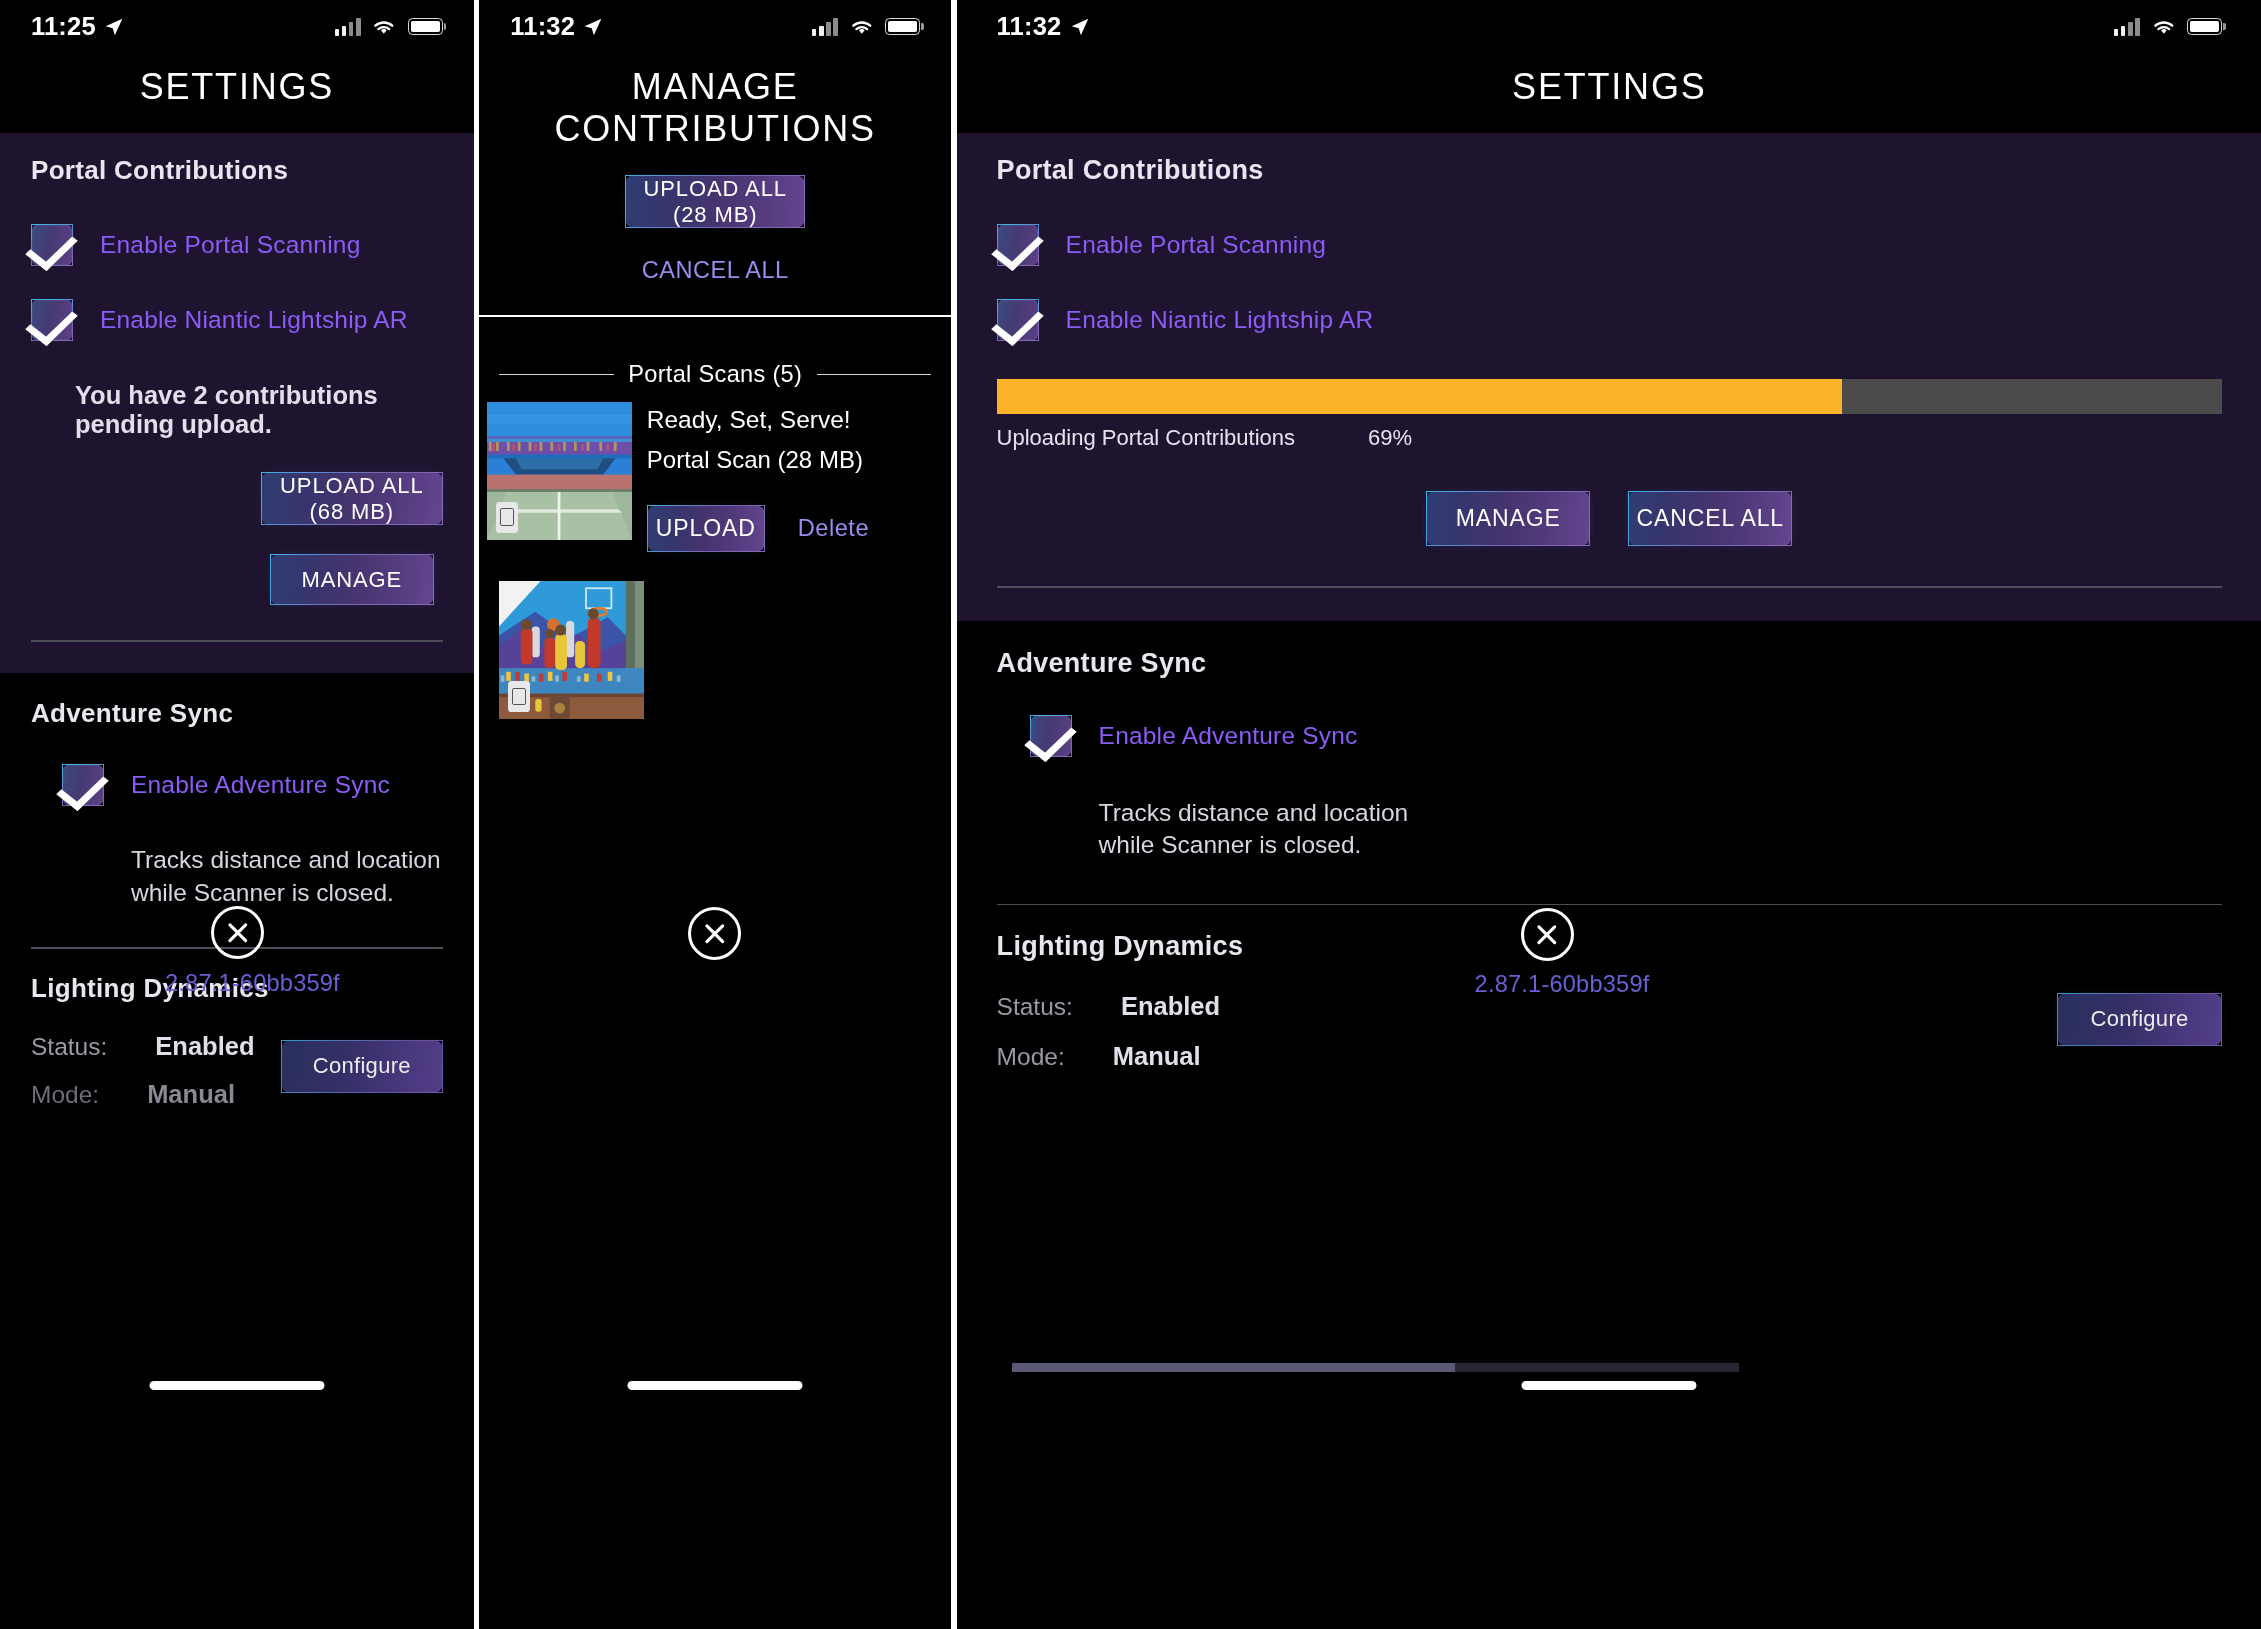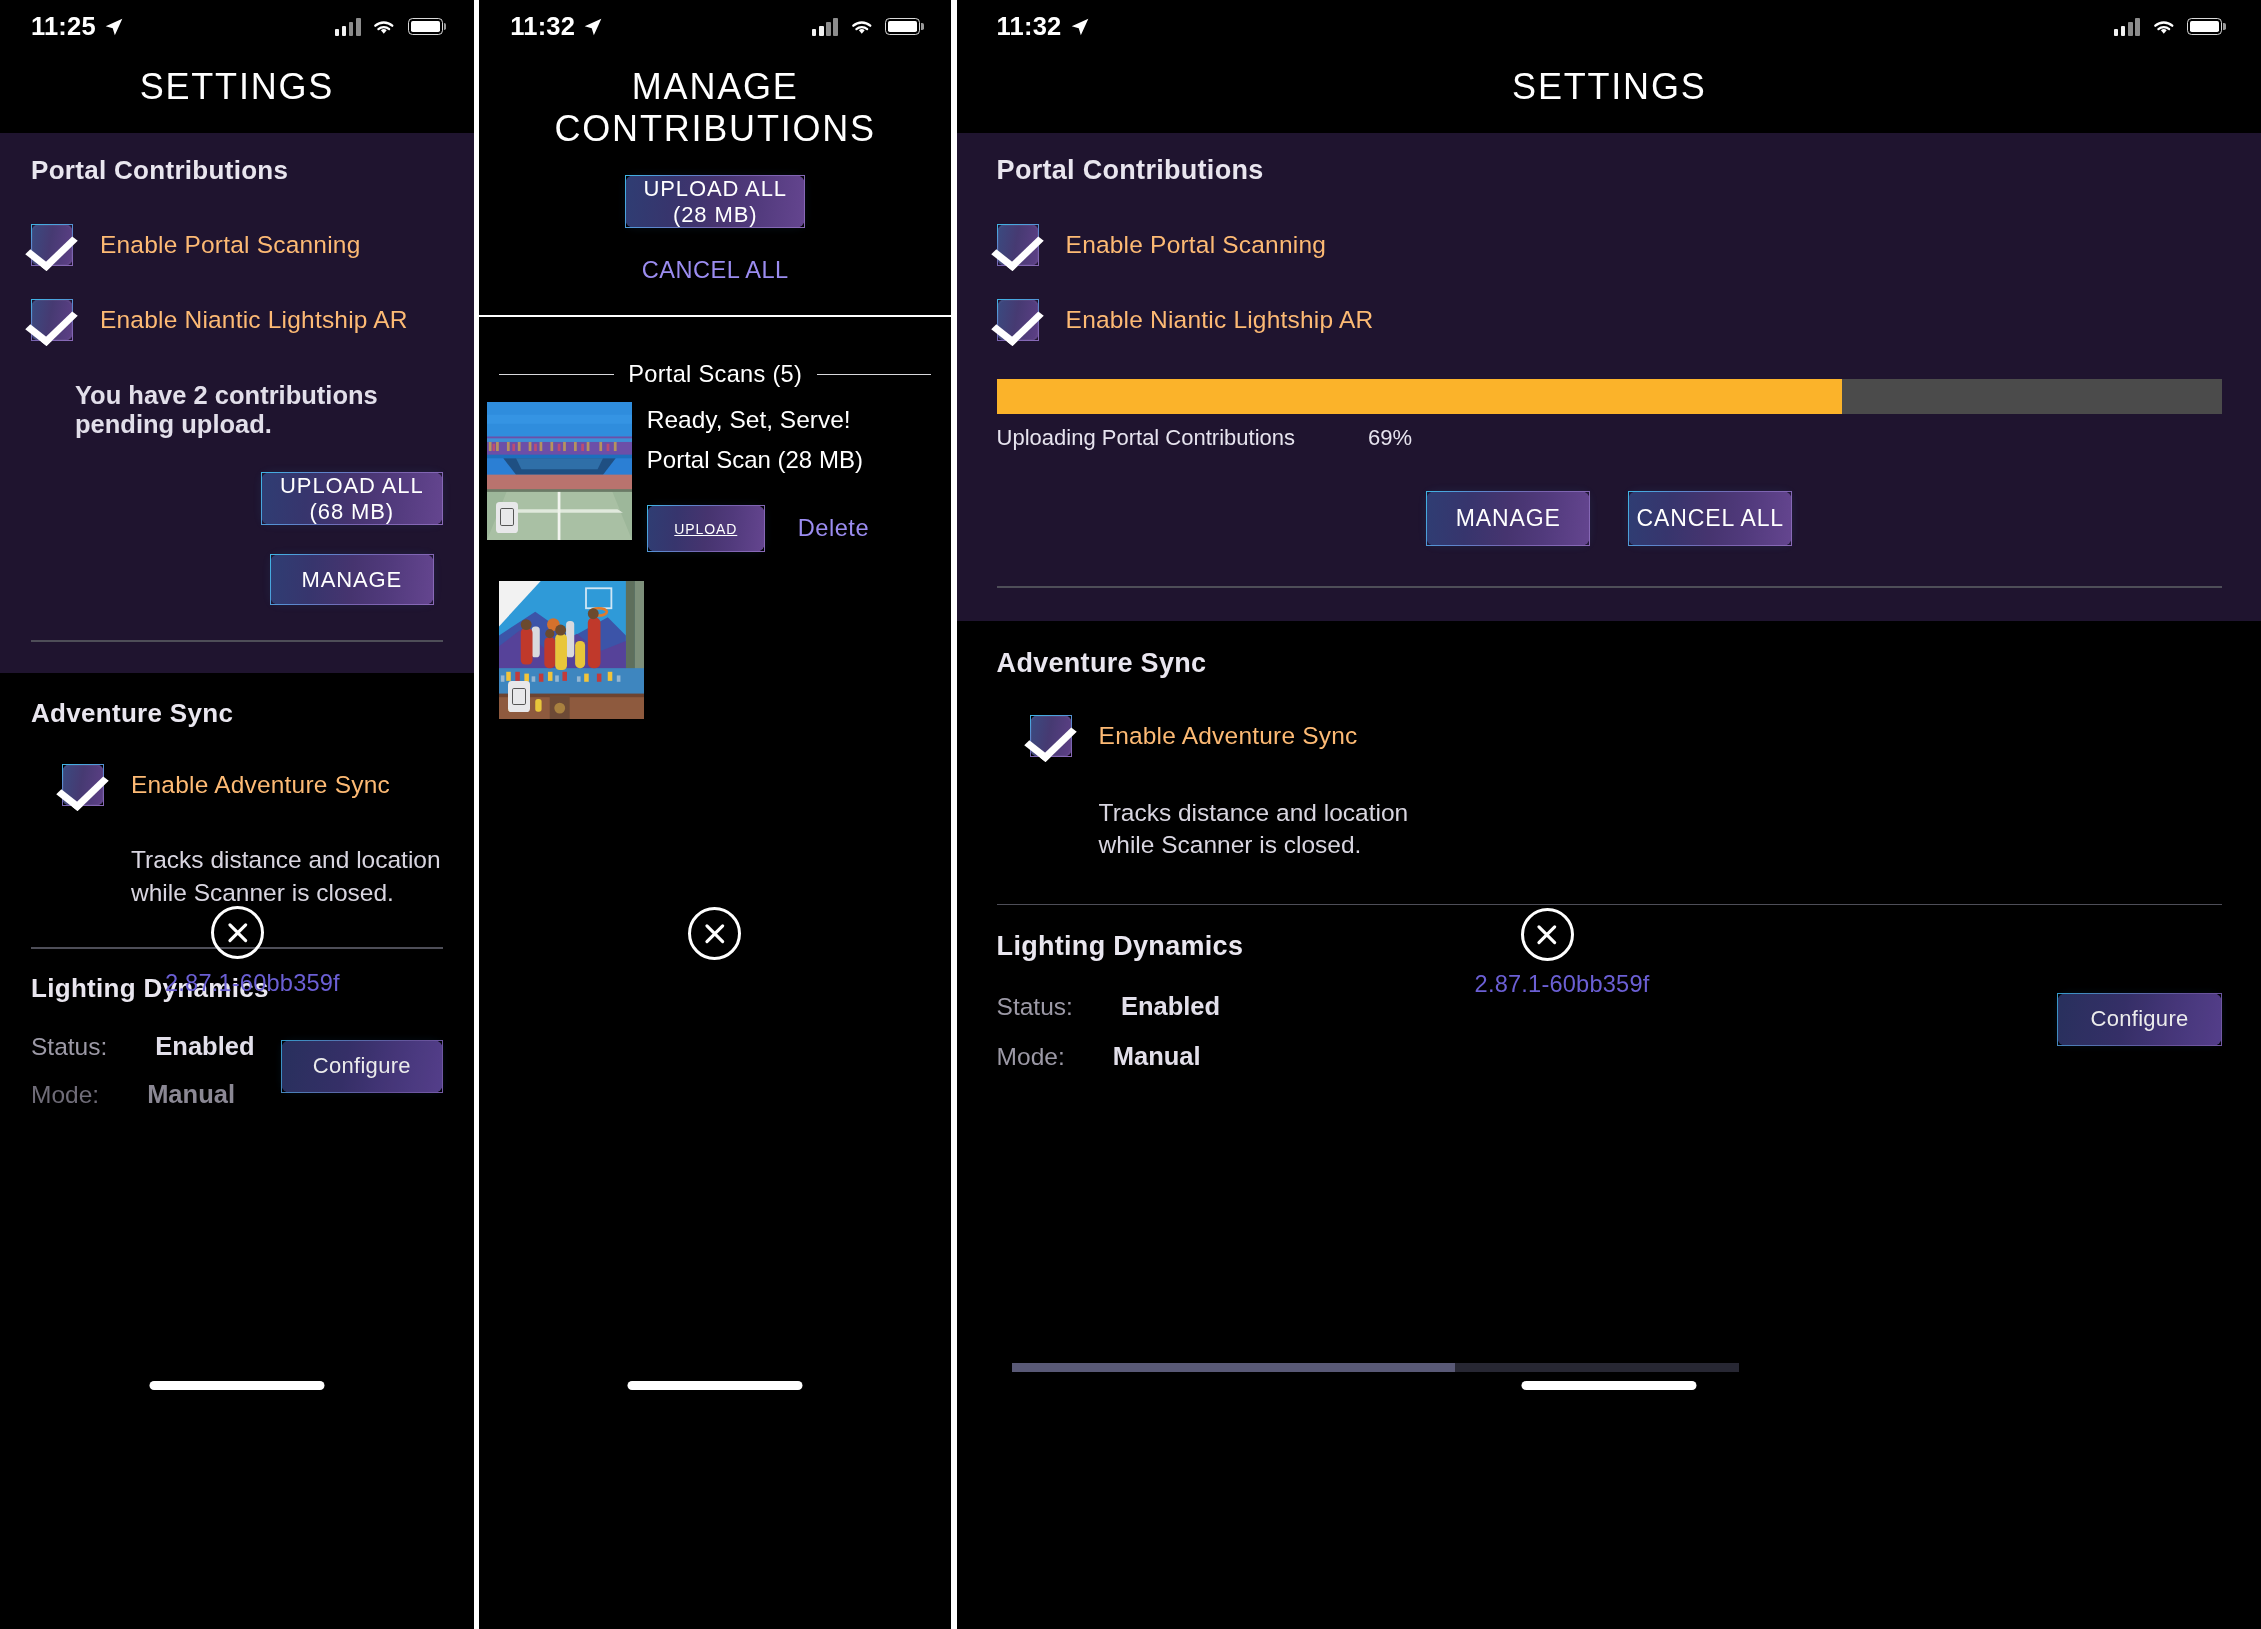--- a/index.html
+++ b/index.html
@@ -69,21 +69,21 @@
     box-shadow: inset 0 0 0 0.9px rgba(255,255,255,.05);
   }
   .cb::after {
     content:""; position:absolute; left: 6.4px; top: 0.9px;
     width: 20px; height: 36px;
     border-right: 7.3px solid #fff; border-bottom: 7.3px solid #fff;
     transform: rotate(38deg) skewX(-8deg);
     transform-origin: center;
   }
   .cb-label {
-    color: #fdba74; font-size: 24.5px; margin-left: 27px; font-weight: 300;
+    color: #8b5cf6; font-size: 24.5px; margin-left: 27px; font-weight: 300;
     font-family: "Liberation Sans Narrow","Liberation Sans", sans-serif;
     letter-spacing: 0.2px;
   }
   .body-text {
     color: #d8d5e0; font-size: 24.5px; font-weight: 300; line-height: 1.32;
     font-family: "Liberation Sans Narrow","Liberation Sans", sans-serif;
   }
   .body-bold {
     color: #e2dfea; font-size: 25.5px; font-weight: 700;
     font-family: "Liberation Sans Narrow","Liberation Sans", sans-serif;
@@ -131,21 +131,21 @@
     width:22px; height:31px; border-radius:3.6px; background:#e8e8ea;
     display:flex; align-items:center; justify-content:center;
   }
   .thumb .ar-badge::before {
     content:""; width:11.8px; height:15.5px; border:1.8px solid #555; border-radius:1.8px;
   }
   .scan-meta { flex:1; padding-top: 3.6px; }
   .scan-title { color:#fff; font-size:24.5px; font-family:"Liberation Sans Narrow","Liberation Sans",sans-serif; }
   .scan-sub { color:#fff; font-size:24px; margin-top:12.7px;
               font-family:Liberation Sans, sans-serif; }
-  .btn-upload-item { width:118px; height:47px; font-size:14px;text-decoration:underline; }
+  .btn-upload-item { width:118px; height:47px; font-size:23px; }
 
   .pbar-wrap { display:flex; align-items:center; gap:14.5px; }
   .pbar { height: 20px; background:#4b4b4b; flex:none; position:relative; overflow:hidden; }
   .pbar .fill { height:100%; background:#fbb32a; }
   .pbar-pct { color:#fff; font-size:23.6px;
               font-family:"Liberation Sans Narrow","Liberation Sans",sans-serif; }
 
   
   .p3-pbar { height: 35px; background:#4b4b4b; position:relative; overflow:hidden; }
   .p3-pbar .fill { height:100%; background:#fbb32a; }

